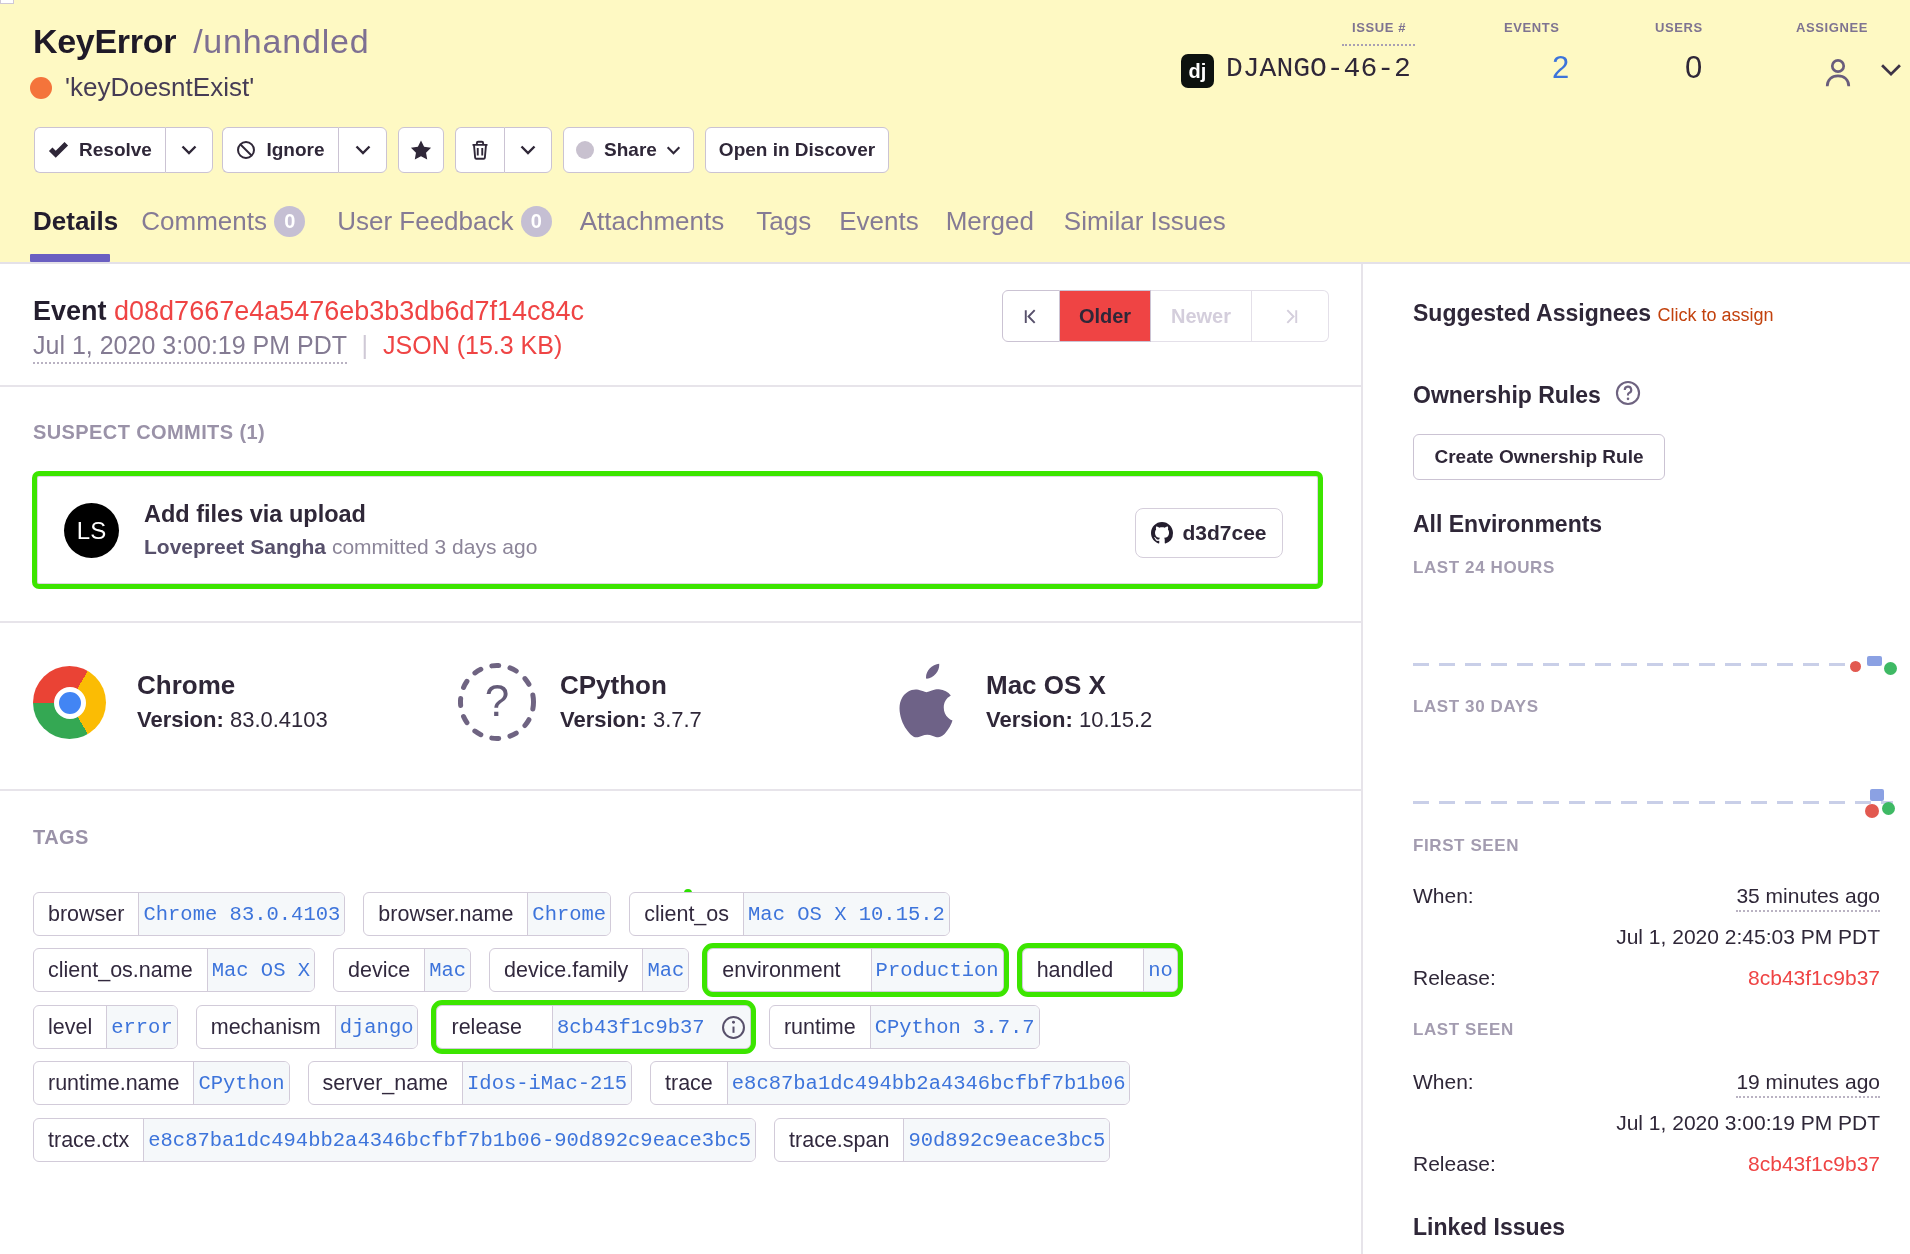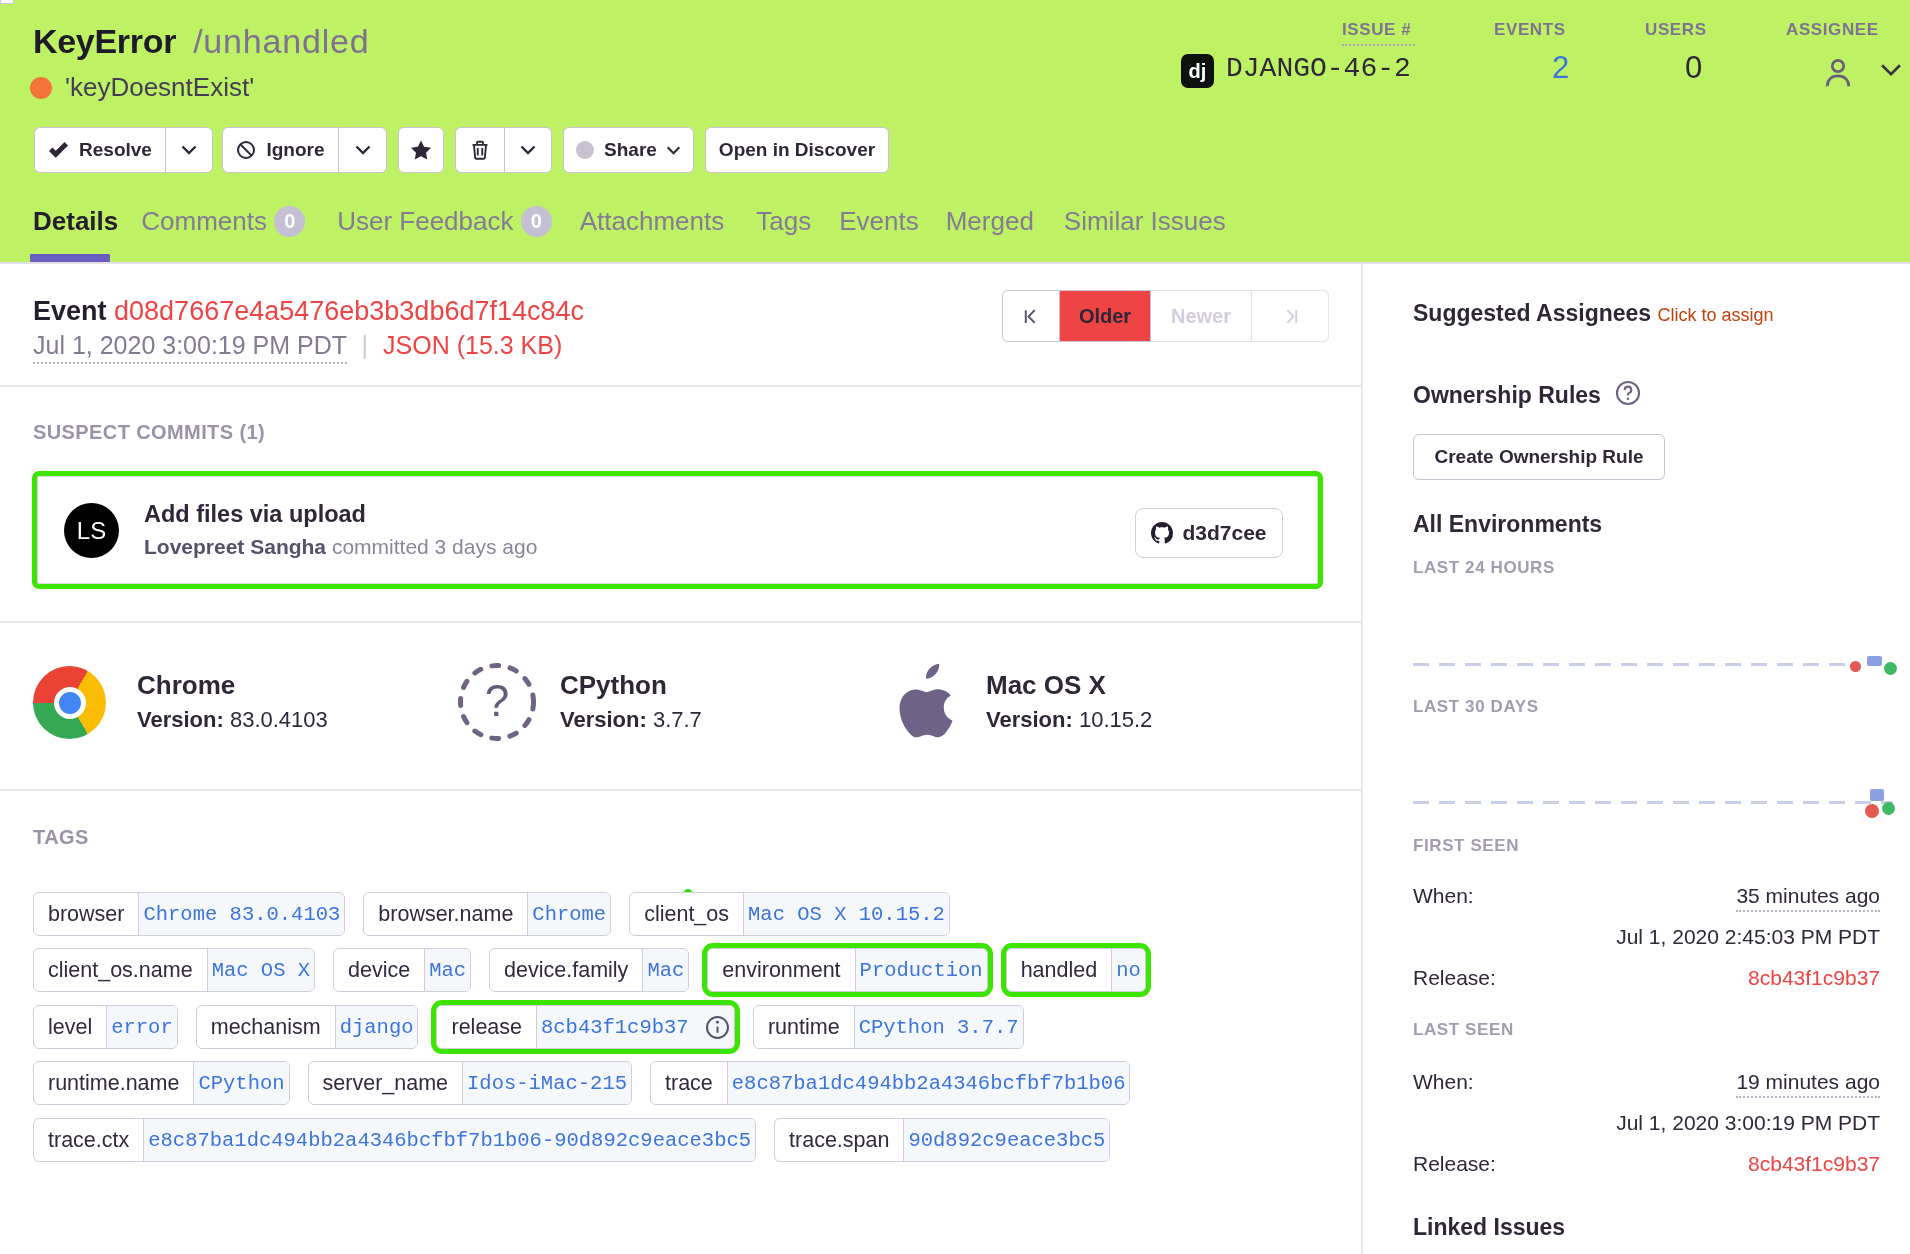--- a/index.html
+++ b/index.html
@@ -1,21 +1,21 @@
 <!DOCTYPE html>
 <html><head>
 <meta charset="utf-8">
 <style>
   * { margin:0; padding:0; box-sizing:border-box; }
   html,body { width:1910px; height:1254px; overflow:hidden; background:#fff;
     font-family:"Liberation Sans", sans-serif; color:#2f2738; }
   .abs { position:absolute; }
   
   .hdr { position:absolute; left:0; top:0; width:1910px; height:264px;
-    background:#bef264; border-bottom:2px solid #e4e1e8; }
+    background:#fef9c3; border-bottom:2px solid #e4e1e8; }
   .corner { position:absolute; left:0; top:-1px; width:14px; height:5px;
     background:#fff; border:1px solid #cfc8d6; }
   .h1 { position:absolute; left:33px; top:22px; font-size:34px; font-weight:700;
     color:#1f1a28; letter-spacing:-0.3px; }
   .h1 .path { font-weight:400; color:#7e7092; margin-left:17px; letter-spacing:0.8px; }
   .lvlrow { position:absolute; left:30px; top:76px; height:24px; }
   .lvldot { position:absolute; left:0; top:1px; width:22px; height:22px;
     border-radius:50%; background:#f4743b; }
   .culprit { position:absolute; left:35px; top:-4px; font-size:26px; color:#463c55; }
   
@@ -27,40 +27,40 @@
   .caret { border-radius:0 6px 6px 0; }
   .caret svg, .chev { display:block; }
   
   .tabs { position:absolute; left:33px; top:206px; font-size:26px; color:#857b95; }
   .underline { position:absolute; left:30px; top:254px; width:80px; height:8px;
     background:#6a5fc1; border-radius:1px; }
   .badge { display:inline-block; width:31px; height:31px; line-height:31px;
     border-radius:50%; background:#c5bfd3; color:#fff; font-size:20px;
     font-weight:700; text-align:center; vertical-align:2px; }
   
-  .statlbl { position:absolute; top:20px; font-size:17px; font-weight:700;
-    color:#7e7391; letter-spacing:0.6px; }
+  .statlbl { position:absolute; top:20px; font-size:13px; font-weight:700;
+    color:#7e7391; letter-spacing:0.6px;margin-left:10px; }
   .statval { position:absolute; top:50px; font-size:31px; color:#2f2738; }
   
   .sect-border { position:absolute; left:0; height:2px; background:#e7e4ea; }
   .seclabel { position:absolute; left:33px; font-size:20px; font-weight:700;
     color:#9a92a8; letter-spacing:0.4px; }
   .blue { color:#ef4444; }
   .mono { font-family:"Liberation Mono", monospace; }
   
   .tagrow { position:absolute; left:33px; display:flex; gap:18px; }
   .tag { display:inline-flex; height:44px; align-items:center;
     border:1.5px solid #d2cbd9; border-radius:6px; background:#fff;
     white-space:nowrap; }
   .tag .k { padding:0 14px; font-size:21.5px; color:#32293e; }
   .tag .v { align-self:stretch; display:flex; align-items:center; padding:0 4px;
     background:#f5f8fa; border-left:1.5px solid #d2cbd9; color:#3d74db;
     font-family:"Liberation Mono", monospace; font-size:20.5px;
     border-radius:0 5px 5px 0; }
-  .gtag { outline:5px solid #3ce500; }
+  .gtag { outline:5px solid #3ce500;gap:16px; }
   
   .sidebar { position:absolute; left:1361px; top:264px; width:549px; height:990px;
     border-left:2px solid #e7e4ea; background:#fff; }
   .sb-h { position:absolute; left:50px; font-size:23px; font-weight:700; color:#2f2738; }
   .sb-sub { position:absolute; left:50px; font-size:17px; font-weight:700;
     color:#a39cb0; letter-spacing:0.6px; }
   .dashline { position:absolute; height:3px;
     background:repeating-linear-gradient(90deg,#c9cfe8 0 16px,transparent 16px 26px); }
   .dot { position:absolute; border-radius:50%; }
 </style>

